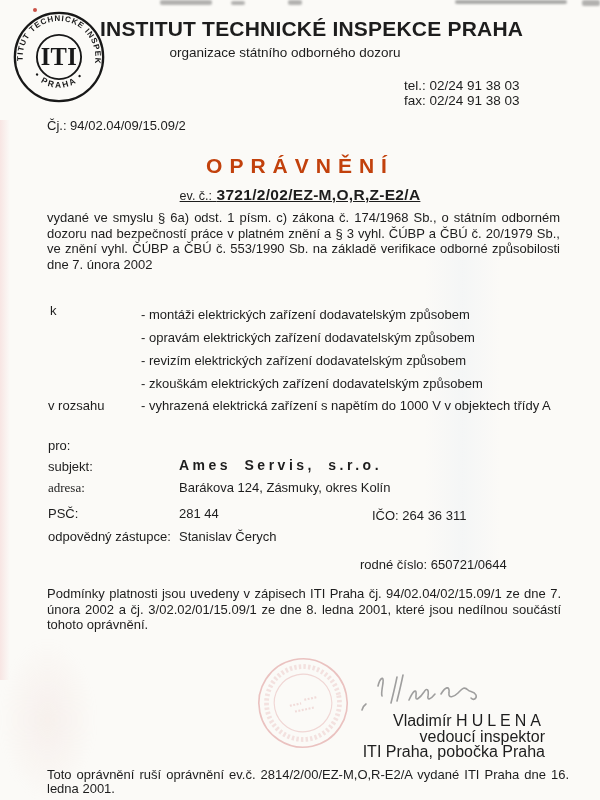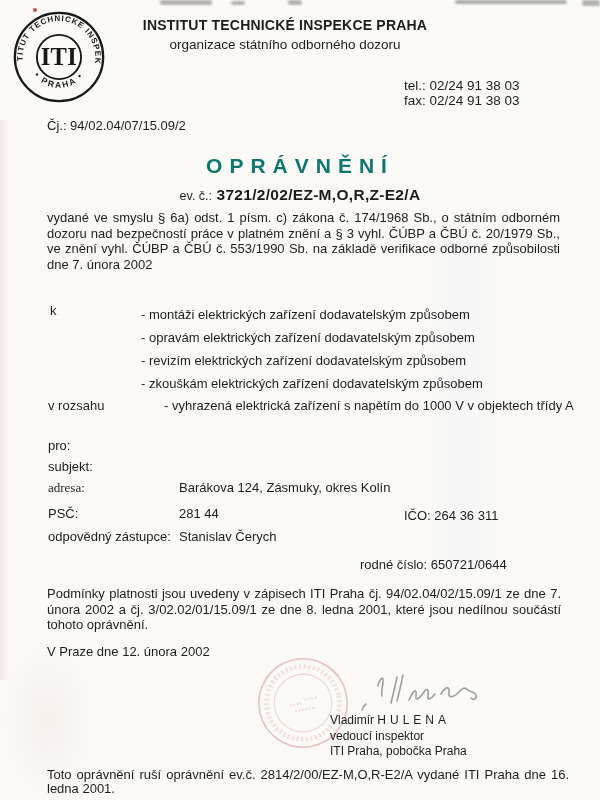--- a/index.html
+++ b/index.html
@@ -8,31 +8,31 @@
     background:#fbfaf7; overflow:hidden;
     font-family:"Liberation Sans", sans-serif;
     color:#1d1d1d;
   }
   .abs{position:absolute;}
   .t13{font-size:13px; line-height:15.5px;}
   .t135{font-size:13.5px; line-height:16px;}
   .just{text-align:justify;}
   
   .org-head{text-align:center;}
-  .org-name{font-size:14px; font-weight:bold; letter-spacing:.2px; white-space:nowrap;}
+  .org-name{font-size:21px; font-weight:bold; letter-spacing:.2px; white-space:nowrap;}
   .org-sub{font-size:13.5px; margin-top:4px;}
   
-  .main-title{width:600px; text-align:center; font-size:21px; font-weight:bold; letter-spacing:7px; color:#0f766e;}
+  .main-title{width:600px; text-align:center; font-size:21px; font-weight:bold; letter-spacing:7px; color:#c2410c;}
   .ev-line{width:600px; text-align:center;}
   .ev-label{font-size:12.5px;}
   .ev-num{font-size:15.5px; font-weight:bold; letter-spacing:.3px;}
   
   .subjekt-val{font-size:14px; font-weight:bold; letter-spacing:3.5px; word-spacing:6px; white-space:nowrap;}
   
-  .sig-block{width:215px; text-align:left; font-size:12px; line-height:15.5px;}
+  .sig-block{width:215px; text-align:right; font-size:16px; line-height:15.5px;}
   .surname{letter-spacing:4px;}
   
   .smudge{position:absolute; background:#5a5a5a; opacity:.45; filter:blur(1px); border-radius:2px;}
   .red-dot{position:absolute; width:4px; height:4px; background:#c23328; border-radius:50%; opacity:.85;}
   .tint{position:absolute; pointer-events:none;}
   svg text{font-family:"Liberation Sans", sans-serif;}
   .seal-iti{font-family:"Liberation Serif", serif;}
 </style>
 </head>
 <body>
@@ -69,54 +69,54 @@
 
   <div class="abs org-head" style="left:100px;top:17px;width:370px;">
     <div class="org-name">INSTITUT TECHNICKÉ INSPEKCE PRAHA</div>
     <div class="org-sub">organizace státního odborného dozoru</div>
   </div>
 
 
   <div class="abs t135" style="left:404px;top:78px;white-space:nowrap;">tel.: 02/24 91 38 03</div>
   <div class="abs t135" style="left:404px;top:93px;white-space:nowrap;">fax: 02/24 91 38 03</div>
 
-  <div class="abs t13" style="left:47px;top:118px;">Čj.: 94/02.04/07/15.09/2</div>
+  <div class="abs t13" style="left:47px;top:118px;">Čj.: 94/02.04/09/15.09/2</div>
 
   <div class="abs main-title" style="top:154px;">OPRÁVNĚNÍ</div>
-  <div class="abs ev-line" style="top:186px;">
+  <div class="abs ev-line" style="top:186px;text-decoration:underline;">
     <span class="ev-label">ev. č.:</span>
     <span class="ev-num">3721/2/02/EZ-M,O,R,Z-E2/A</span>
   </div>
 
   <div class="abs t13 just" style="left:47px;top:210px;width:513px;">vydané ve smyslu § 6a) odst. 1 písm. c) zákona č. 174/1968 Sb.,  o státním odborném dozoru nad bezpečností práce v platném znění a § 3  vyhl. ČÚBP a ČBÚ č.  20/1979 Sb., ve znění vyhl. ČÚBP a ČBÚ č. 553/1990 Sb.  na základě verifikace odborné způsobilosti dne 7. února 2002</div>
 
   <div class="abs t13" style="left:50px;top:303px;">k</div>
   <div class="abs" style="left:141px;top:303px;font-size:13px;line-height:23px;">
     <div>- montáži elektrických zařízení dodavatelským způsobem</div>
     <div>- opravám elektrických zařízení dodavatelským způsobem</div>
     <div>- revizím elektrických zařízení dodavatelským způsobem</div>
     <div>- zkouškám elektrických zařízení dodavatelským způsobem</div>
   </div>
   <div class="abs t13" style="left:48px;top:398px;">v rozsahu</div>
-  <div class="abs t13" style="left:141px;top:398px;white-space:nowrap;margin-left:23px;">- vyhrazená elektrická zařízení s napětím do 1000 V v objektech třídy A</div>
+  <div class="abs t13" style="left:141px;top:398px;white-space:nowrap;">- vyhrazená elektrická zařízení s napětím do 1000 V v objektech třídy A</div>
 
   <div class="abs t13" style="left:48px;top:438px;">pro:</div>
   <div class="abs t13" style="left:48px;top:459px;">subjekt:</div>
+  <div class="abs subjekt-val" style="left:179px;top:457px;">Ames Servis, s.r.o.</div>
   <div class="abs t13" style="left:48px;top:480px;font-family:Liberation Serif, serif;">adresa:</div>
   <div class="abs t13" style="left:179px;top:480px;white-space:nowrap;">Barákova 124, Zásmuky, okres Kolín</div>
   <div class="abs t13" style="left:48px;top:506px;">PSČ:</div>
   <div class="abs t13" style="left:179px;top:506px;">281 44</div>
-  <div class="abs t13" style="left:372px;top:508px;margin-left:32px;">IČO: 264 36 311</div>
+  <div class="abs t13" style="left:372px;top:508px;">IČO: 264 36 311</div>
   <div class="abs t13" style="left:48px;top:529px;">odpovědný zástupce:</div>
   <div class="abs t13" style="left:179px;top:529px;">Stanislav Čerych</div>
   <div class="abs t13" style="left:360px;top:557px;">rodné číslo: 650721/0644</div>
 
   <div class="abs t13 just" style="left:47px;top:586px;width:514px;">Podmínky  platnosti  jsou uvedeny v zápisech ITI Praha  čj.  94/02.04/02/15.09/1 ze  dne 7. února 2002 a čj. 3/02.02/01/15.09/1 ze dne 8. ledna 2001, které jsou nedílnou součástí tohoto oprávnění.</div>
 
-  <div class="abs t13" style="left:47px;top:644px;">V Praze dne 12. února 2002</div>
 
   <div class="abs" style="left:255px;top:655px;width:96px;height:96px;">
     <svg width="96" height="96" viewBox="0 0 100 100" style="transform:rotate(-12deg);">
       <circle cx="50" cy="50" r="46" fill="none" stroke="#dc9494" stroke-width="1.7" opacity=".55"></circle>
       <circle cx="50" cy="50" r="30" fill="none" stroke="#dc9494" stroke-width="1.2" opacity=".35"></circle>
       <circle cx="50" cy="50" r="38" fill="none" stroke="#e0a0a0" stroke-width="5" stroke-dasharray="2.5 2.3" opacity=".28"></circle>
       <path d="M36,50 h12 M52,47 h13 M40,57 h20" stroke="#dc9494" stroke-width="2.2" stroke-dasharray="2 1.6" opacity=".3" fill="none"></path>
     </svg>
   </div>
 

